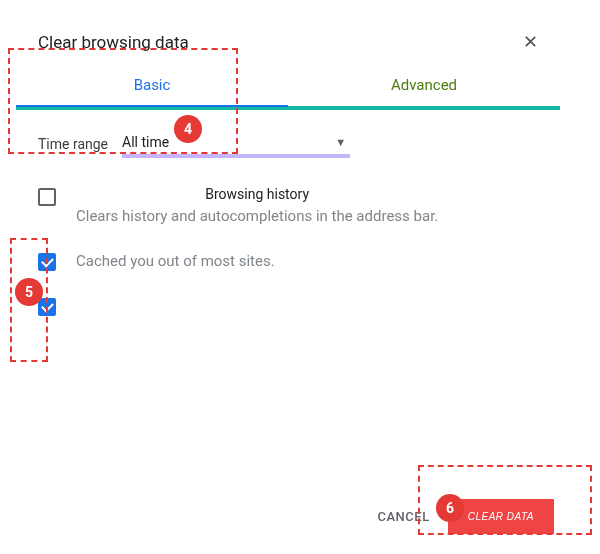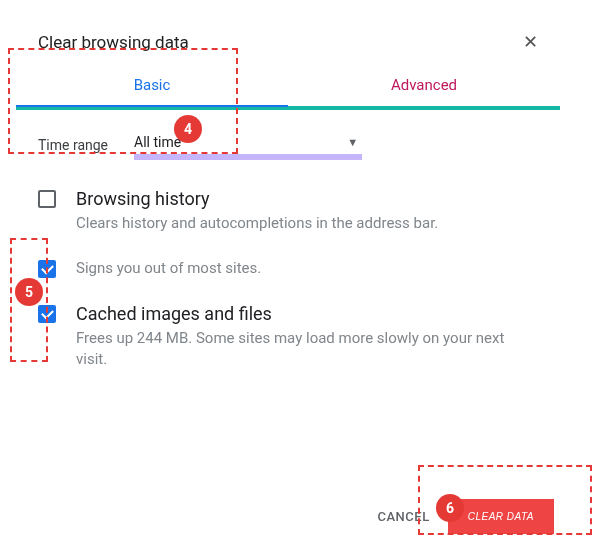--- a/index.html
+++ b/index.html
@@ -36,52 +36,51 @@
     }
     .tabs {
       display: flex;
       border-bottom: 4px solid #14b8a6;
     }
     .tab {
       flex: 1;
       text-align: center;
       padding: 14px 0 12px 0;
       font-size: 15px;
-      color: #be185d;
+      color: #4d7c0f;
       cursor: pointer;
       position: relative;
     }
     .tab.active {
       color: #1a73e8;
     }
     .tab.active::after {
       content: "";
       position: absolute;
       left: 0; right: 0; bottom: -1px;
       height: 2px;
       background: #1a73e8;
     }
     .body {
       padding: 20px 22px 0 22px;
     }
     .time-row {
       display: flex;
       align-items: center;
       margin-bottom: 28px;
-      gap: 12px;
     }
     .time-label {
       font-size: 14px;
       color: #3c4043;
       margin-right: 14px;
     }
     .select-wrap {
       display: flex;
       align-items: center;
-      border-bottom: 6px solid #c4b5fd;
+      border-bottom: 4px solid #c4b5fd;
       padding: 4px 0 4px 0;
       width: 228px;
       cursor: pointer;
       justify-content: space-between;
     }
     .select-val {
       font-size: 14px;
       color: #202124;
     }
     .chev {
@@ -114,23 +113,24 @@
     .checkbox.checked::after {
       content: "";
       width: 5px;
       height: 9px;
       border: solid #fff;
       border-width: 0 2px 2px 0;
       transform: rotate(45deg) translate(-1px,-1px);
     }
     .opt-texts { }
     .opt-title {
-      font-size: 18px;
+      font-size: 14px;
       color: #202124;
       margin-bottom: 4px;
+      text-align: center;
     }
     .opt-desc {
       font-size: 15px;
       color: #80868b;
       line-height: 1.4;
     }
     .footer {
       position: absolute;
       bottom: 20px;
       right: 22px;
@@ -216,30 +216,26 @@
       <div class="checkbox"></div>
       <div class="opt-texts">
         <div class="opt-title">Browsing history</div>
         <div class="opt-desc">Clears history and autocompletions in the address bar.</div>
       </div>
     </div>
 
     <div class="option-row">
       <div class="checkbox checked"></div>
       <div class="opt-texts">
-        <div class="opt-desc">Signs you out of most sites.</div>
+        <div class="opt-desc">Cached you out of most sites.</div>
       </div>
     </div>
 
     <div class="option-row">
       <div class="checkbox checked"></div>
-      <div class="opt-texts">
-        <div class="opt-title">Cached images and files</div>
-        <div class="opt-desc">Frees up 244 MB. Some sites may load more slowly on your next visit.</div>
-      </div>
     </div>
   </div>
 
   <div class="footer">
     <div class="cancel-btn">CANCEL</div>
     <button class="clear-btn">CLEAR DATA</button>
   </div>
 
   <div id="anno4box" class="anno-box"></div>
   <div id="anno4badge" class="anno-badge">4</div>

